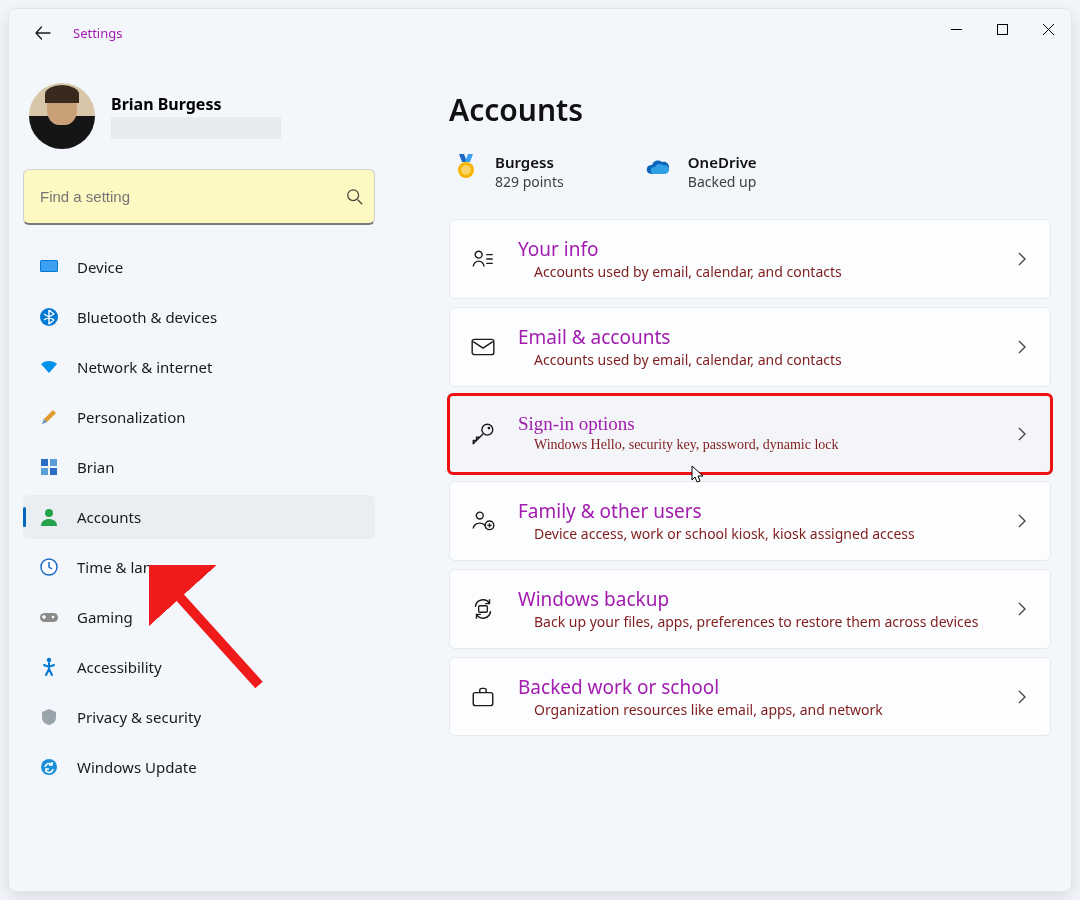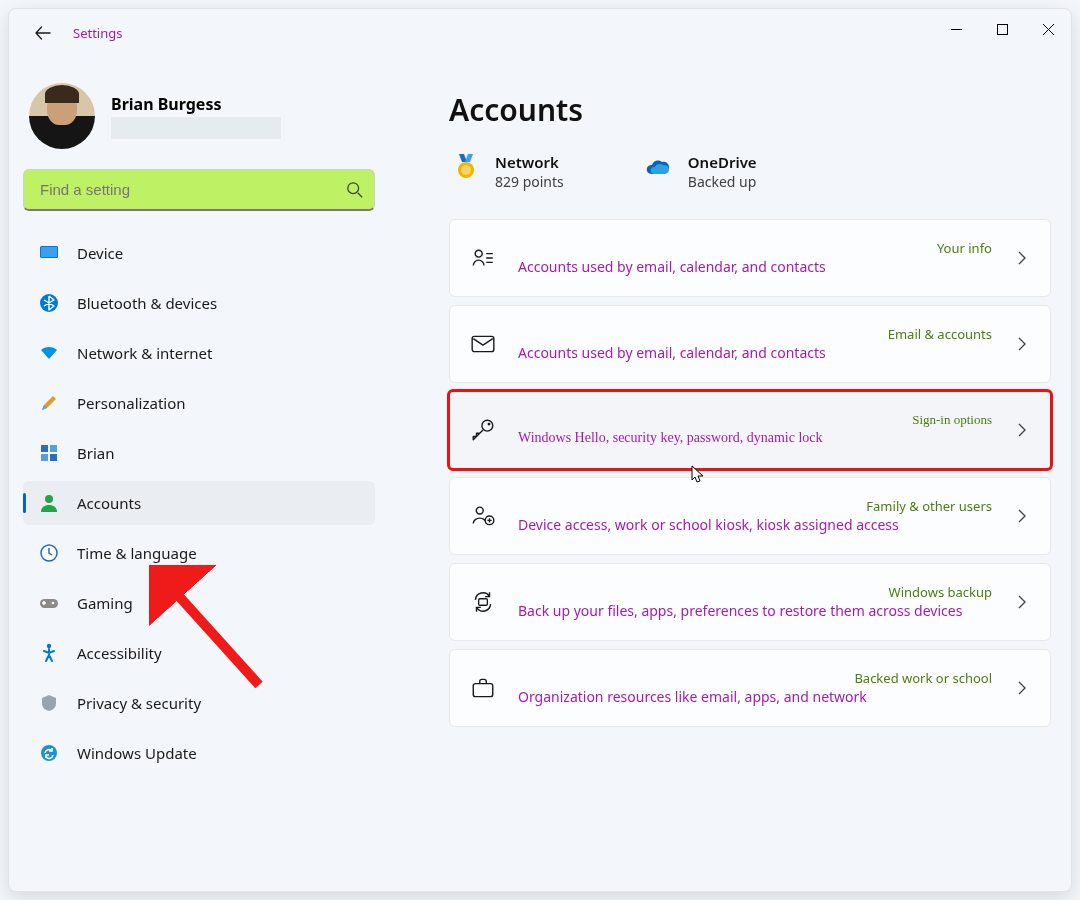--- a/index.html
+++ b/index.html
@@ -75,25 +75,25 @@
     width:34px; height:18px;
     background:#3a2a1d;
     border-radius:50% 50% 0 0;
     z-index:2;
   }
   .profile-name { font-weight:700; font-size:16px; color:#000; }
   .profile-email { background:#e6ebf0; width:170px; height:22px; margin-top:2px; }
 
   .search {
     display:flex; align-items:center;
-    background:#bef264;
+    background:#fef9c3;
     border:1px solid #d0d0d0;
     border-bottom:2px solid #7a7a7a;
     border-radius:6px;
-    height:42px;
+    height:56px;
     padding:0 10px 0 14px;
     margin-bottom:20px;
   }
   .search input {
     flex:1; border:none; outline:none; background:transparent;
     font-size:15px; color:#5e5e5e;
   }
   .search .mag { width:18px; height:18px; opacity:0.8; }
 
   .nav { list-style:none; margin:0; padding:0; }
@@ -143,22 +143,22 @@
     background:#f3f5f8;
     font-family:Liberation Serif, serif;
   }
   .card.highlight-box {
     outline:3px solid #e11;
     outline-offset:-1px;
     border-radius:4px;
   }
   .card .cicon { width:26px; height:26px; flex:none; display:flex; align-items:center; justify-content:center; }
   .card .ctext { flex:1; }
-  .card .ctitle { font-size:13px; color:#4d7c0f;text-align:right; }
-  .card .csub { font-size:14px; color:#a21caf; margin-top:1px; line-height:1.35;}
+  .card .ctitle { font-size:19px; color:#a21caf; }
+  .card .csub { font-size:14px; color:#7f1d1d; margin-top:1px; line-height:1.35;margin-left:16px;}
   .card .chev { width:16px; height:16px; opacity:0.8; }
 
   
   .arrow-anno {
     position:absolute;
     left:140px; top:556px;
     pointer-events:none;
   }
 
   
@@ -331,21 +331,21 @@
 
       <div class="top-tiles">
         <div class="tile">
           <svg class="ticon" viewBox="0 0 30 30">
               <path d="M8 2h5l3 8h-5z" fill="#1e6bc7"></path>
               <path d="M17 2h5l-3 8h-5z" fill="#3aa0ef"></path>
               <circle cx="15" cy="18" r="8" fill="#f5b400"></circle>
               <circle cx="15" cy="18" r="5" fill="#f7d466"></circle>
             </svg>
           <div>
-            <div class="tlabel">Network</div>
+            <div class="tlabel">Burgess</div>
             <div class="tsub">829 points</div>
           </div>
         </div>
         <div class="tile">
           <svg class="ticon" viewBox="0 0 30 30">
               <path d="M8 22c-4 0-6-3-5-6 1-3 4-3 5-3 1-4 6-6 10-3 3-1 7 1 7 5 0 4-3 7-6 7z" fill="#0a64b8"></path>
               <path d="M11 22c-3 0-5-2-4-5 1-2 3-2 4-2 1-3 5-4 8-2 5 0 6 3 6 5s-2 4-5 4z" fill="#2fa0e4"></path>
             </svg>
           <div>
             <div class="tlabel">OneDrive</div>

